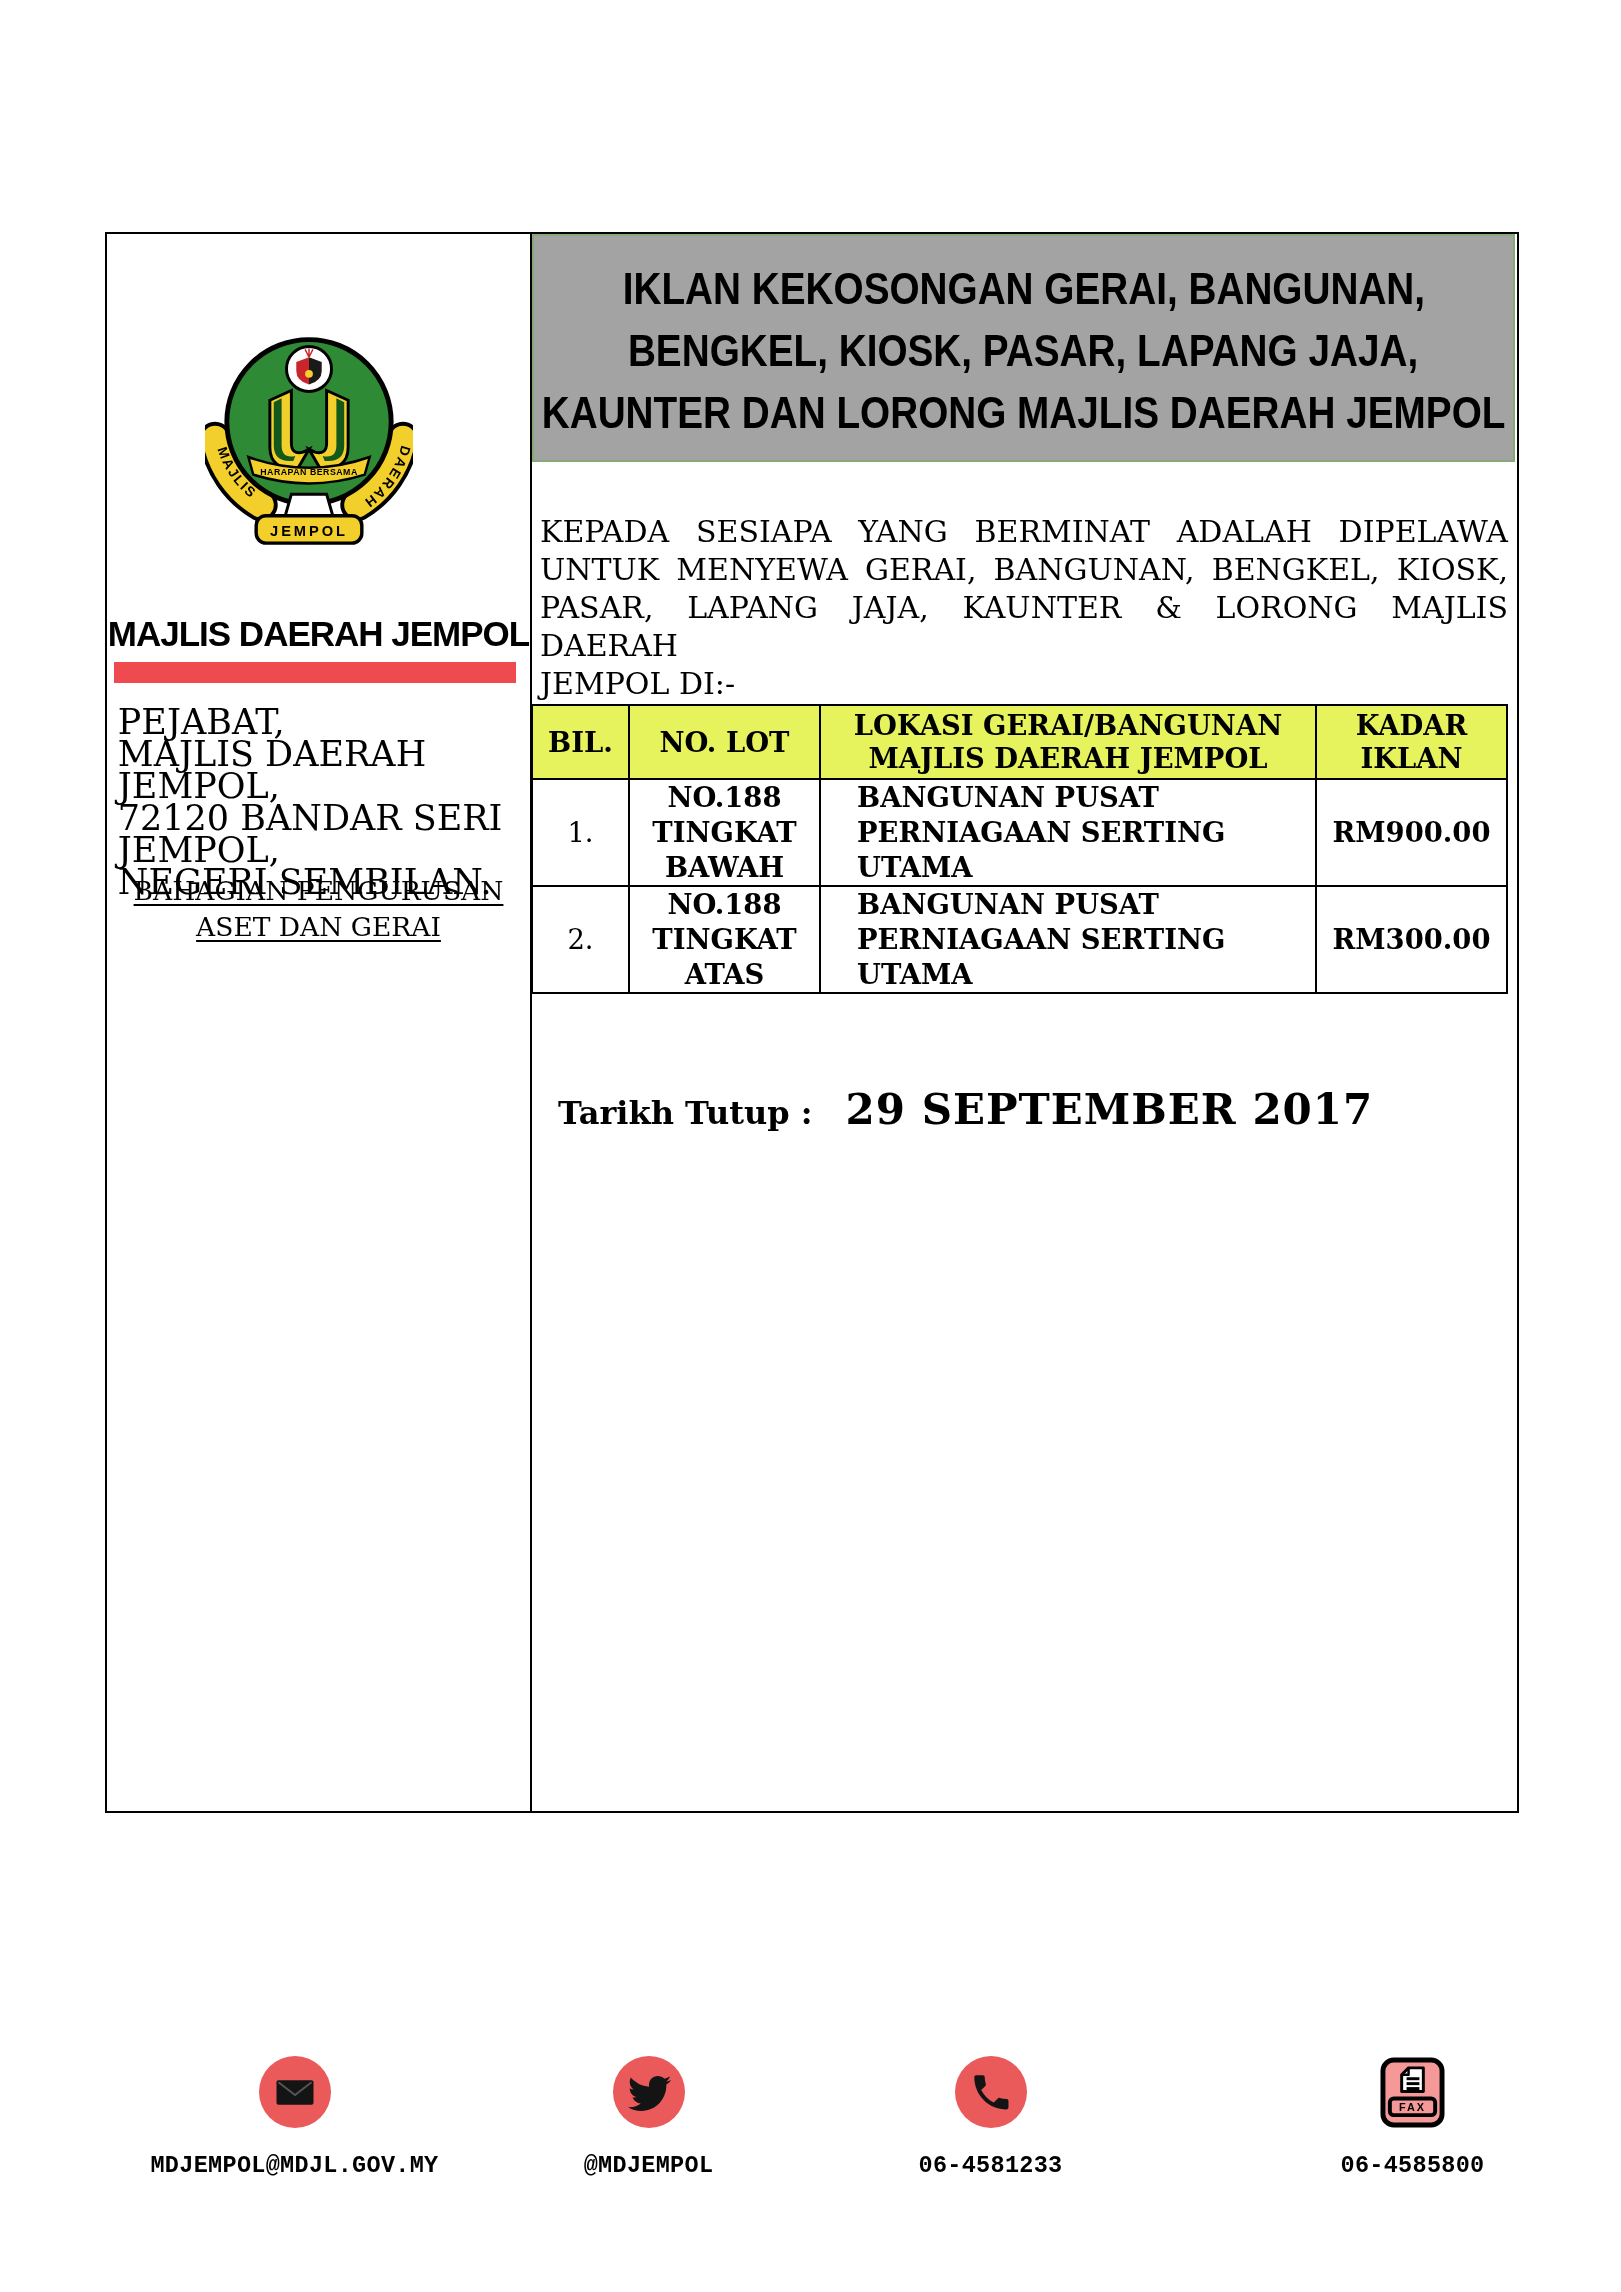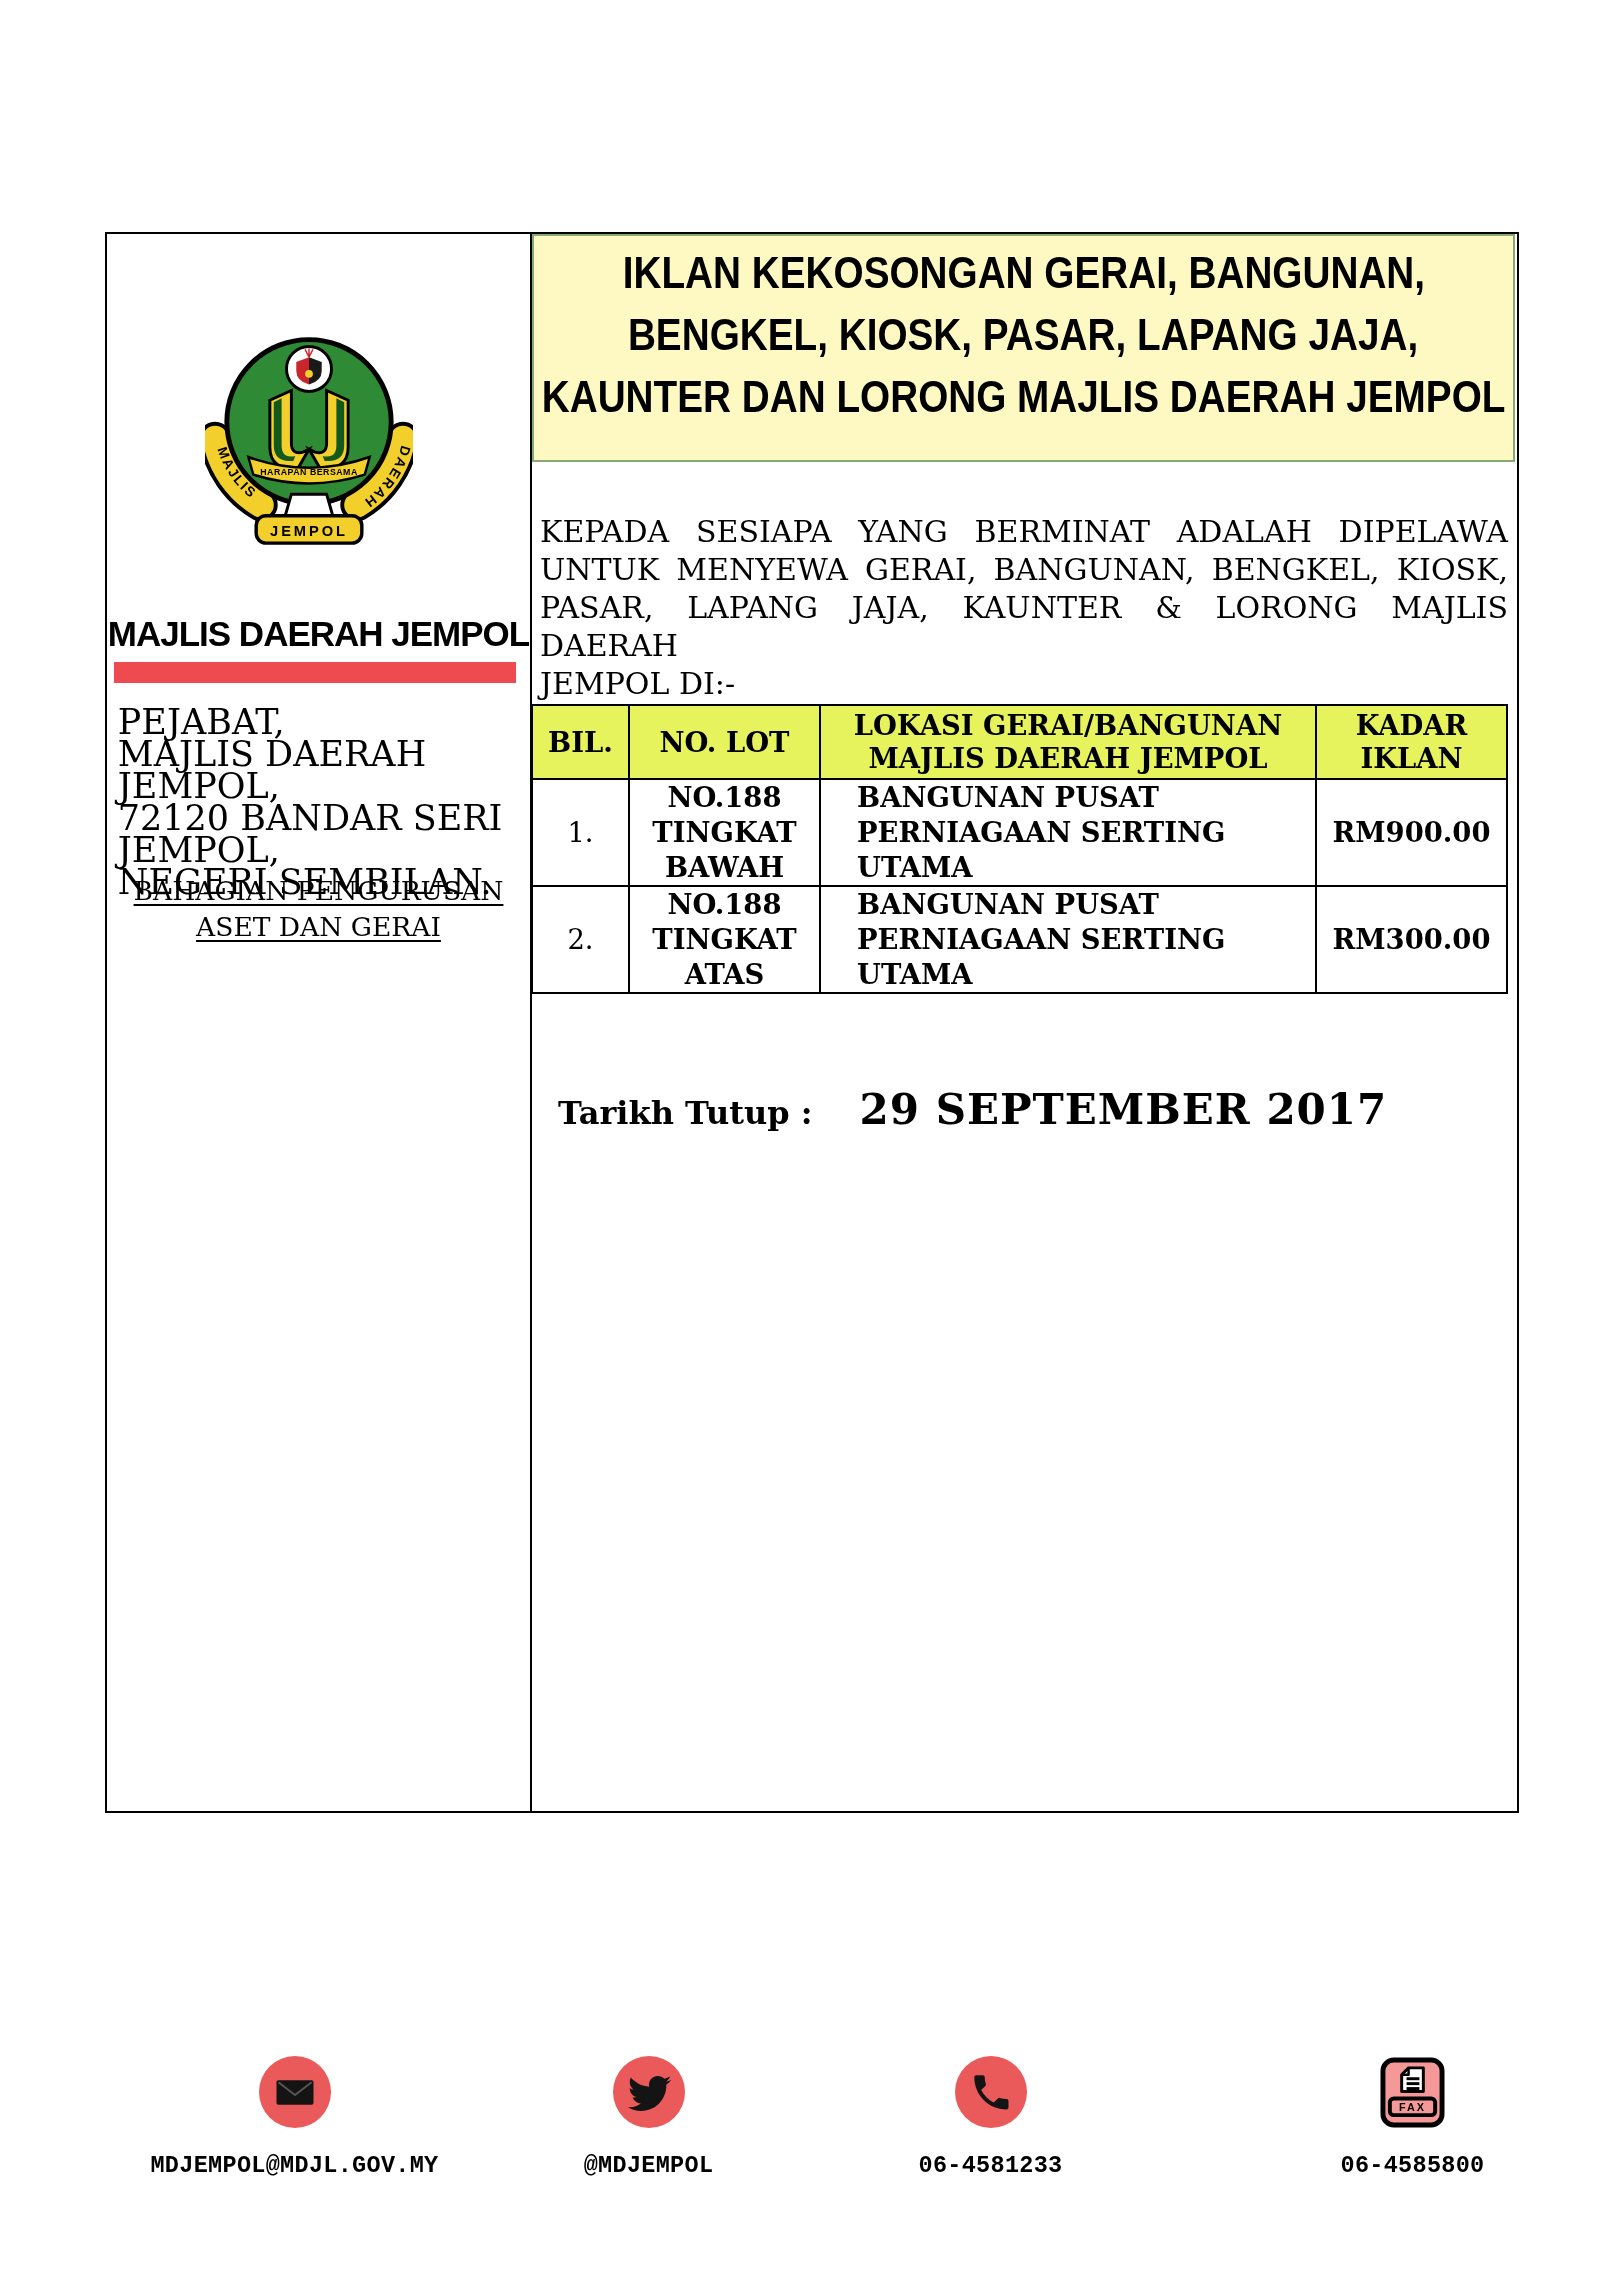--- a/index.html
+++ b/index.html
@@ -33,22 +33,22 @@
     font-size:35px; line-height:32px; white-space:pre-line;
   }
   .division {
     position:absolute; left:0; top:639px; width:100%; text-align:center;
     font-size:26.5px; line-height:36px; white-space:pre-line;
     text-decoration:underline; text-underline-offset:3.9px;
   }
   
   .green-header {
     position:absolute; left:425px; top:0; width:983px; height:228px;
-    background:#fef9c3; border:2px solid #87a973;
-    display:flex; flex-direction:column; align-items:center;
+    background:#a3a3a3; border:2px solid #87a973;
+    display:flex; flex-direction:column; justify-content:center; align-items:center;
     padding-top:5.9px;
   }
   .green-title-line {
     font-family:"Liberation Sans", sans-serif; font-weight:bold;
     font-size:44px; line-height:62px; white-space:nowrap;
     transform:scaleX(0.88); transform-origin:center center;
   }
   .intro {
     position:absolute; left:433px; top:279px; width:968px;
     font-size:30px; line-height:38px;
@@ -67,21 +67,21 @@
     background:#e7f35c; height:74px; font-size:27.4px; line-height:33px;
     font-weight:bold; text-align:center;
   }
   .adv-table td { height:100px; font-size:27.4px; line-height:35px; font-weight:bold; }
   td.cell-bil  { font-weight:normal; text-align:center; }
   td.cell-lot  { text-align:center; }
   td.cell-lok  { text-align:left; padding-left:36px; }
   td.cell-kadar{ text-align:center; }
   .closing {
     position:absolute; left:451px; top:851px;
-    display:flex; align-items:baseline; gap:47px; font-weight:bold;
+    display:flex; align-items:baseline; gap:33px; font-weight:bold;
   }
   .closing-label { font-size:32px; }
   .closing-date  { font-size:42px; letter-spacing:1px; }
   
   .footer-item {
     position:absolute; top:2054px; width:353px;
     display:flex; flex-direction:column; align-items:center;
   }
   .fi-1 { left:118px; } .fi-2 { left:472px; } .fi-3 { left:814px; } .fi-4 { left:1236px; }
   .footer-iconbox { height:76px; display:flex; align-items:center; justify-content:center; }

